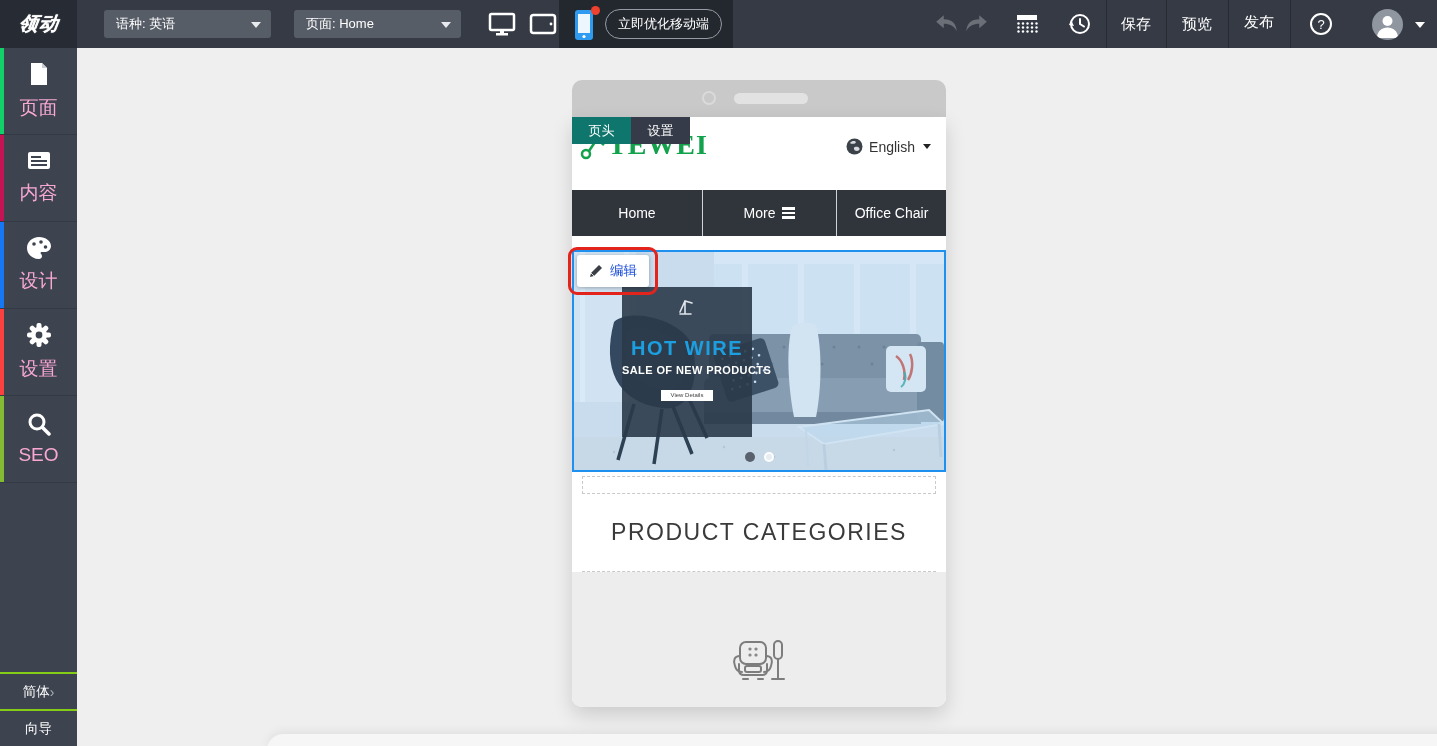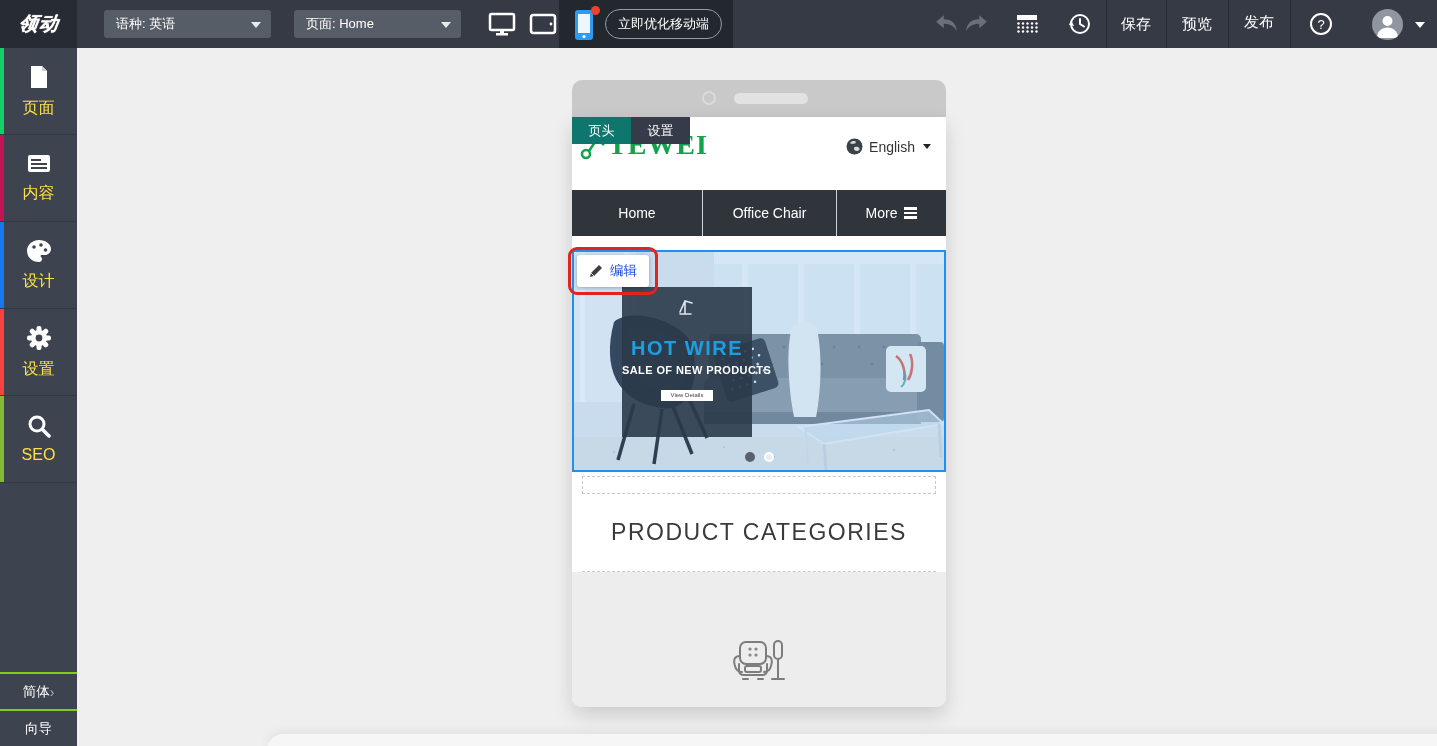--- a/index.html
+++ b/index.html
@@ -29,21 +29,21 @@
   .avatar { position:absolute; left:1372px; top:9px; width:31px; height:31px; border-radius:50%; background:#9096a0; overflow:hidden; cursor:pointer; }
   .avatar-caret { position:absolute; left:1415px; top:22px; width:0; height:0; border-left:5px solid transparent; border-right:5px solid transparent; border-top:6px solid #fff; cursor:pointer; }
 
   
   .sidebar { position:absolute; left:0; top:48px; width:77px; height:698px; background:#3d434f; z-index:40; }
   .side-item { position:relative; width:77px; height:87px; border-bottom:1px solid #333945; display:flex; flex-direction:column; align-items:center; justify-content:center; gap:8px; cursor:pointer; }
   .stripe { position:absolute; left:0; top:0; width:4px; height:100%; }
   .s0 .stripe{ background:#12d169; } .s1 .stripe{ background:#c41453; }
   .s2 .stripe{ background:#1578f2; } .s3 .stripe{ background:#fb4040; }
   .s4 .stripe{ background:#83bb35; }
-  .side-label { color:#fde047; font-size:16px; }
+  .side-label { color:#f9a8d4; font-size:19px; }
   .side-footer { position:absolute; left:0; bottom:0; width:77px; }
   .foot-row { position:relative; height:37px; border-top:2px solid #84cc16; color:#fff; font-size:13.5px; display:flex; align-items:center; justify-content:center; cursor:pointer; }
   .chev { color:#aab0ba; font-size:14px; }
 
   
   .canvas { position:absolute; left:77px; top:48px; width:1360px; height:698px; background:#efefef; overflow:hidden; }
   .bottom-sheet { position:absolute; left:190px; right:-20px; bottom:-6px; height:18px; background:#f6f6f6; border-radius:16px 16px 0 0; box-shadow:0 -3px 10px rgba(0,0,0,0.06); }
 
   
   .phone { position:absolute; left:495px; top:32px; width:374px; }
@@ -282,29 +282,29 @@
           <span class="lang-text">English</span>
           <span class="lang-caret"></span>
         </div>
       </div>
 
       <div class="site-nav">
         <div class="nav-cell">
           <span>Home</span>
         </div>
         <div class="nav-cell">
-          <span>Office Chair</span>
-        </div>
-        <div class="nav-cell">
           <span>More</span>
           <span class="burger">
               <i></i>
               <i></i>
               <i></i>
             </span>
+        </div>
+        <div class="nav-cell">
+          <span>Office Chair</span>
         </div>
       </div>
 
       <div class="gap-strip"></div>
 
       <div class="hero">
         <svg class="scene" viewBox="0 0 370 218" preserveAspectRatio="none">
           <rect width="370" height="218" fill="#e4ebf1"></rect>
           <rect x="0" y="0" width="62" height="150" fill="#f0f5f9"></rect>
           <rect x="6" y="0" width="5" height="150" fill="#fbfdfe"></rect>

